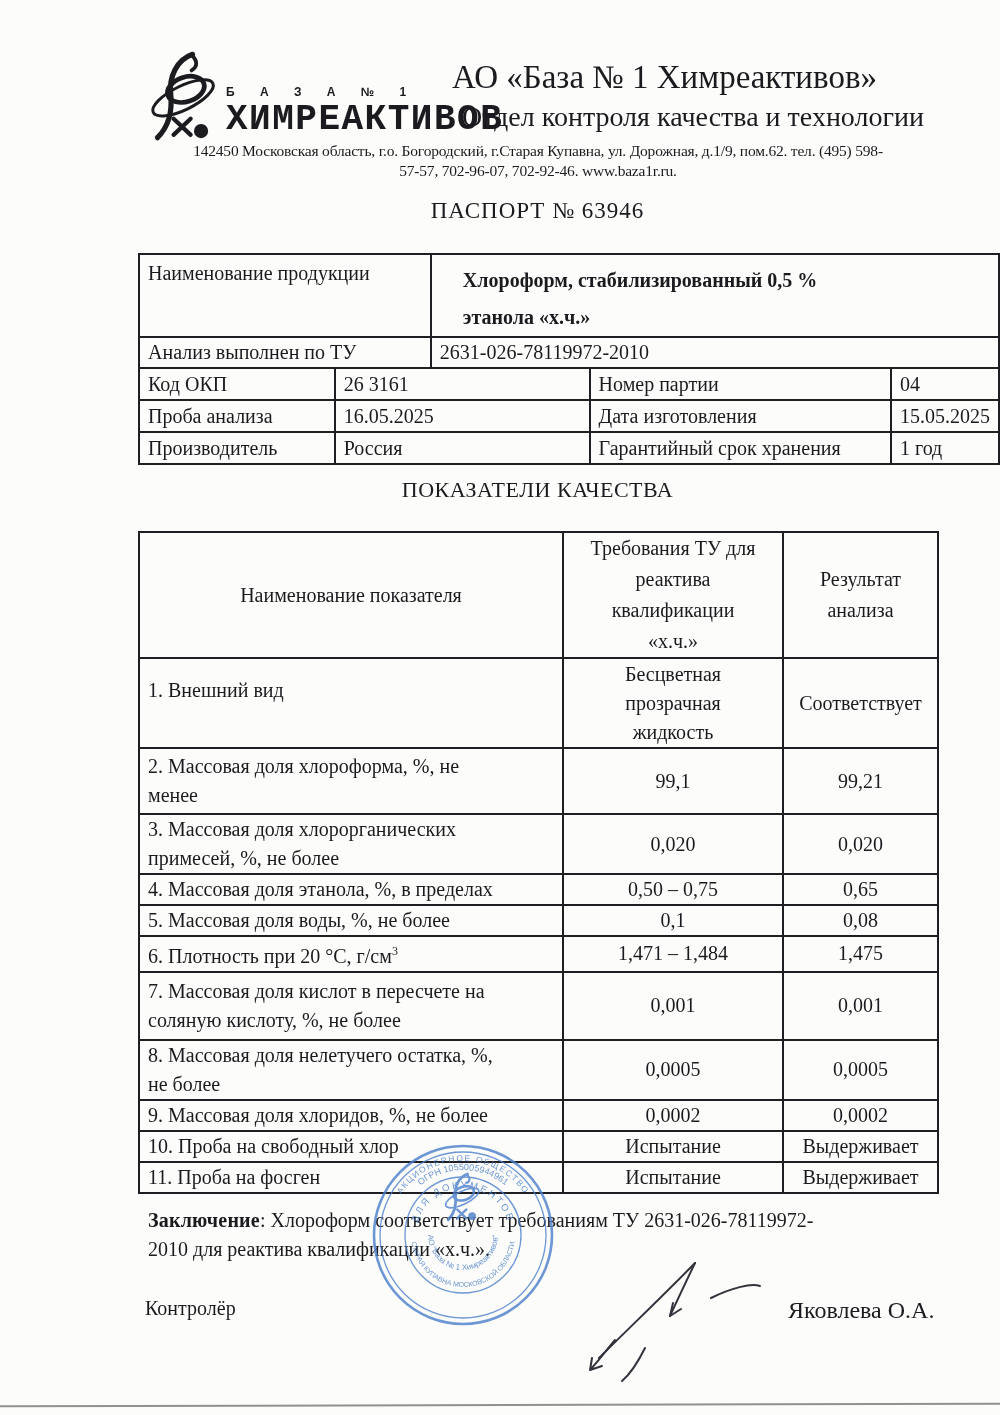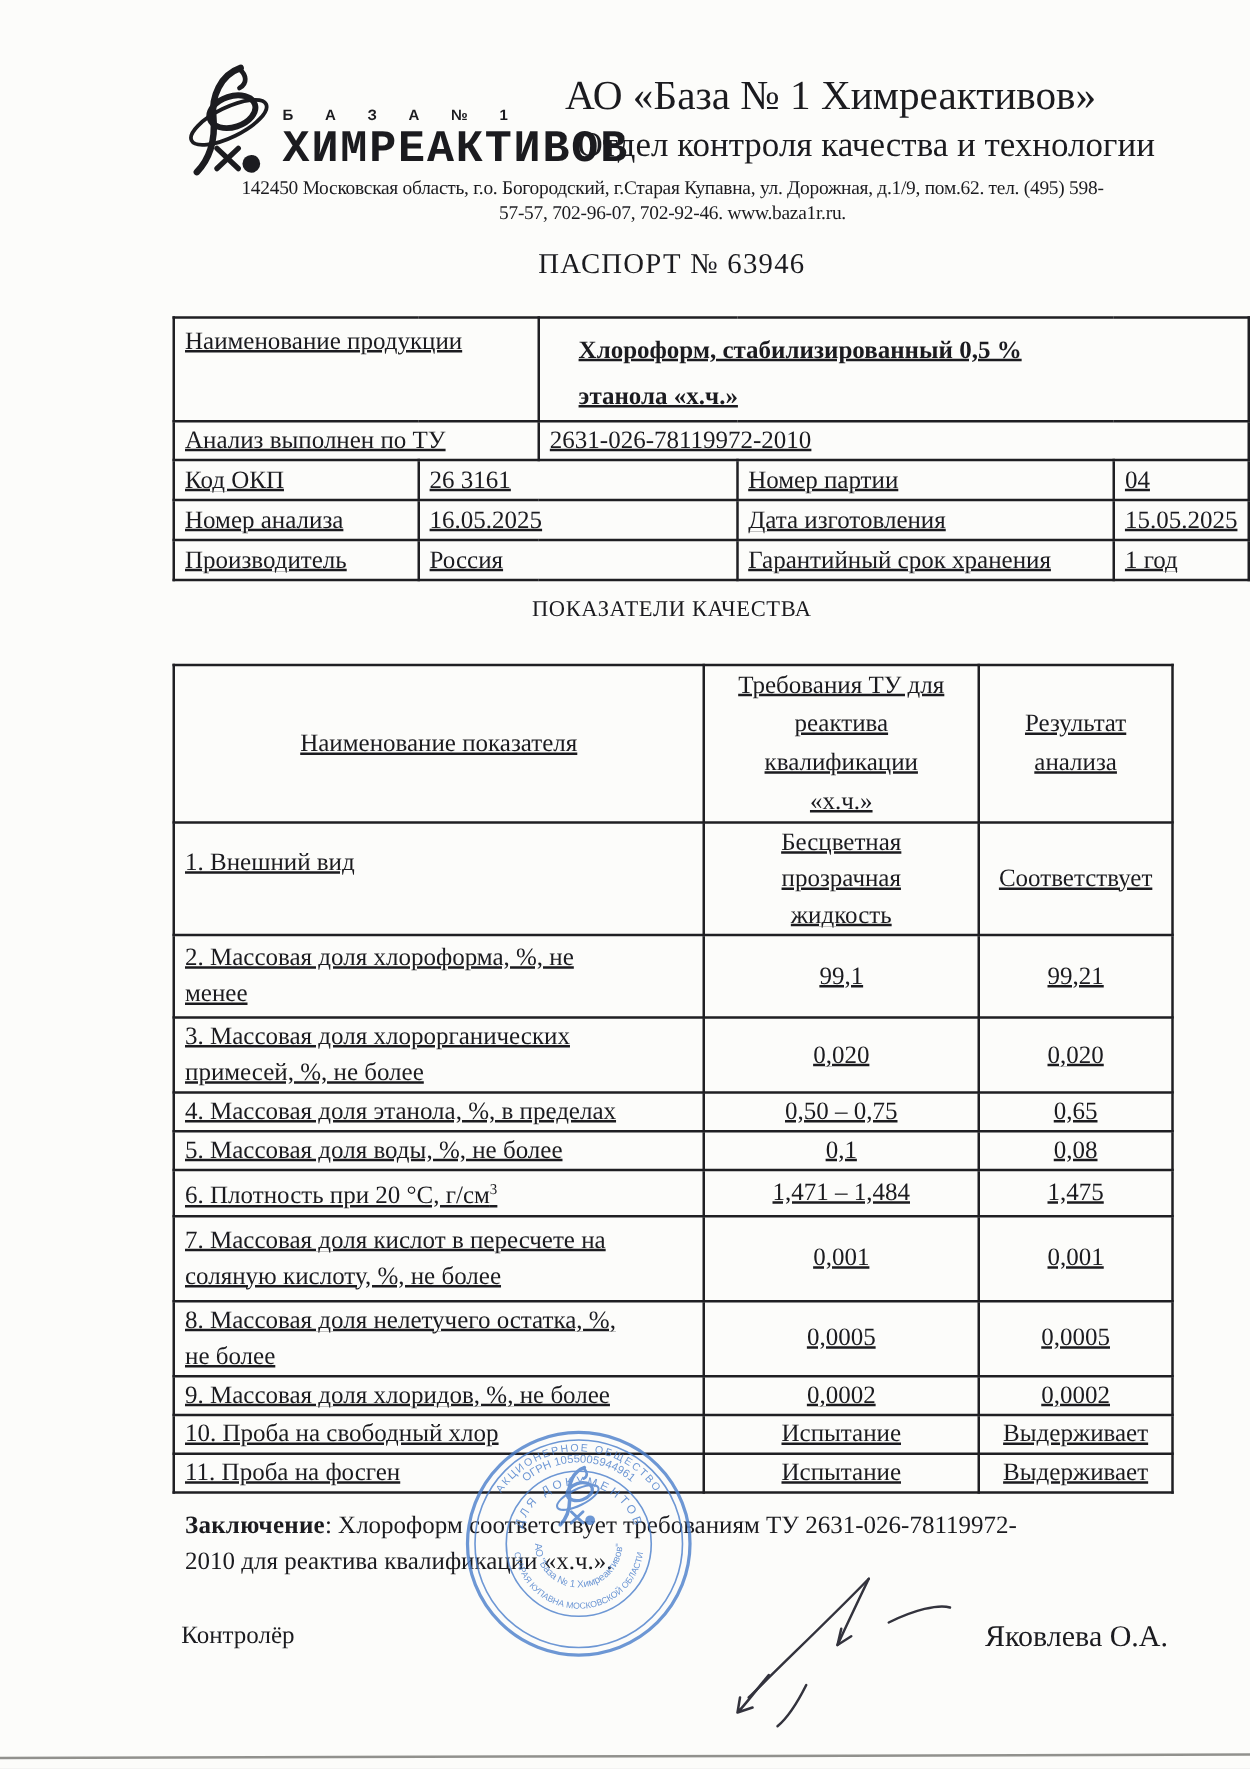--- a/index.html
+++ b/index.html
@@ -15,33 +15,33 @@
   .logo-mark{width:72px;height:92px;}
   .logo-text{margin-left:6px;padding-top:36px;font-family:"Liberation Sans",sans-serif;font-weight:bold;line-height:1;}
   .logo-l1{font-size:12px;letter-spacing:11px;white-space:nowrap;}
   .logo-l2{font-size:36px;letter-spacing:1.5px;margin-top:4px;white-space:nowrap;font-family:Liberation Mono, monospace;}
   .org-name{left:428px;top:55px;width:512px;font-size:33px;line-height:1.35;white-space:nowrap;margin-left:24px;}
   .dept-name{left:428px;top:101px;width:512px;font-size:28px;white-space:nowrap;margin-left:34px;}
   .address{left:120px;top:141px;width:836px;text-align:center;font-size:15.5px;line-height:20px;letter-spacing:-0.2px;}
   .passport{left:138px;top:198px;width:799px;text-align:center;font-size:23px;letter-spacing:1px;}
   
   table{border-collapse:collapse;table-layout:fixed;}
-  td{border:2px solid #1f1f23;padding:0 8px;font-size:20px;overflow:hidden;text-decoration:underline;}
+  td{border:2px solid #1f1f23;padding:0 8px;font-size:20px;overflow:hidden;}
   .t1{left:138px;top:253px;}
   .t1 td{vertical-align:middle;}
   .t1 .vtop{vertical-align:top;padding-top:7px;}
   .t1 .prod-val{font-weight:bold;line-height:37px;padding-left:31px;}
   .t2{left:138px;top:531px;}
   .t2 td.c1{text-align:left;vertical-align:middle;line-height:29px;padding-right:18px;}
   .t2 td.c2,.t2 td.c3{text-align:center;vertical-align:middle;line-height:29px;}
   .t2 thead td{text-align:center;vertical-align:middle;line-height:31px;font-size:20px;}
   .blk{display:block;}
   .blk:empty{display:none;}
   sup{font-size:12px;}
-  .title2{left:138px;top:477px;width:799px;text-align:center;font-size:18px;letter-spacing:0.5px;}
+  .title2{left:138px;top:477px;width:799px;text-align:center;font-size:22px;letter-spacing:0.5px;}
   
   .conclusion{left:148px;top:1206px;width:800px;font-size:20px;line-height:29px;}
   .conclusion b{letter-spacing:0.2px;}
   .controller{left:145px;top:1297px;font-size:20px;}
   .inspector{left:788px;top:1297px;font-size:24px;}
   .signature{left:585px;top:1248px;width:180px;height:135px;}
   .stamp{left:368px;top:1140px;width:190px;height:190px;opacity:0.8;}
   .stamp text{font-family:"Liberation Sans",sans-serif;fill:#4a7ecb;}
   .scanline{left:0;top:1404px;width:1000px;height:2px;background:#91918d;transform:rotate(-0.15deg);}
 </style>
@@ -95,21 +95,21 @@
       <td colspan="2">Анализ выполнен по ТУ</td>
       <td colspan="3">2631-026-78119972-2010</td>
     </tr>
     <tr style="height:32px">
       <td>Код ОКП</td>
       <td colspan="2">26 3161</td>
       <td>Номер партии</td>
       <td>04</td>
     </tr>
     <tr style="height:32px">
-      <td>Номер анализа</td>
+      <td>Проба анализа</td>
       <td colspan="2">16.05.2025</td>
       <td>Дата изготовления</td>
       <td>15.05.2025</td>
     </tr>
     <tr style="height:32px">
       <td>Производитель</td>
       <td colspan="2">Россия</td>
       <td>Гарантийный срок хранения</td>
       <td>1 год</td>
     </tr>

